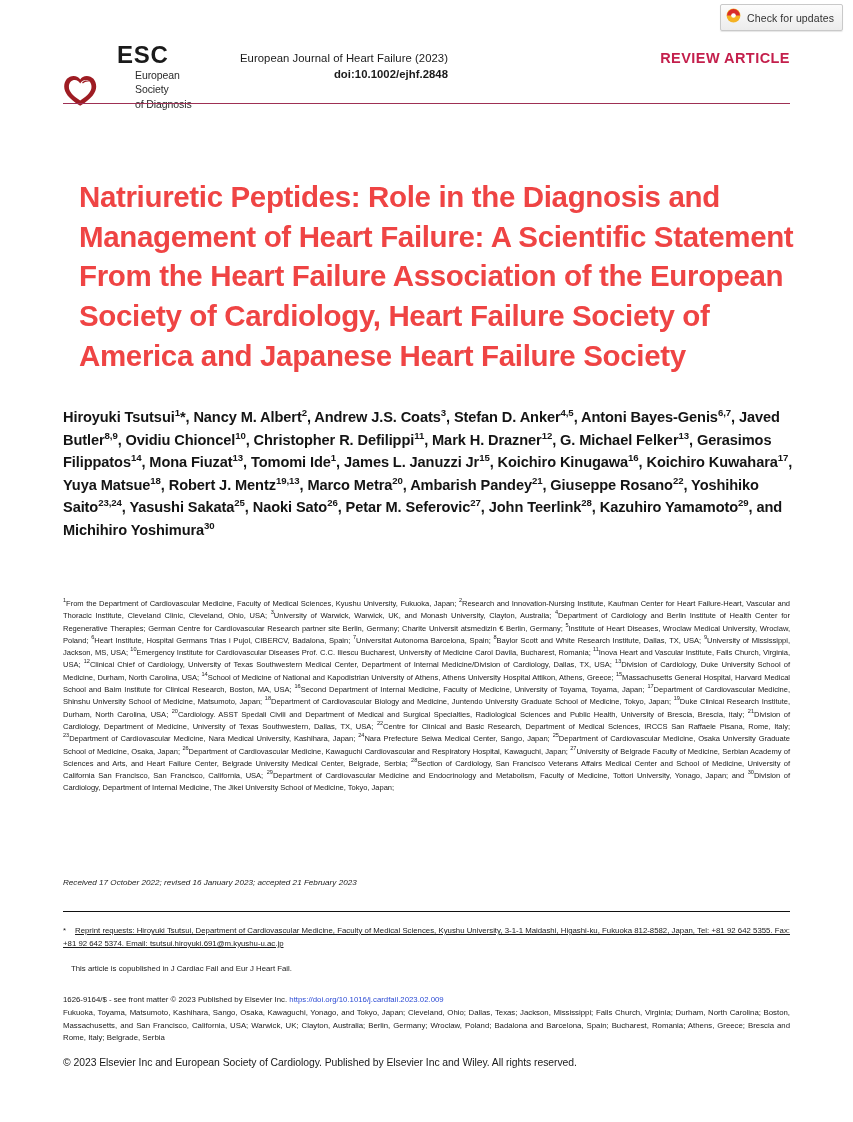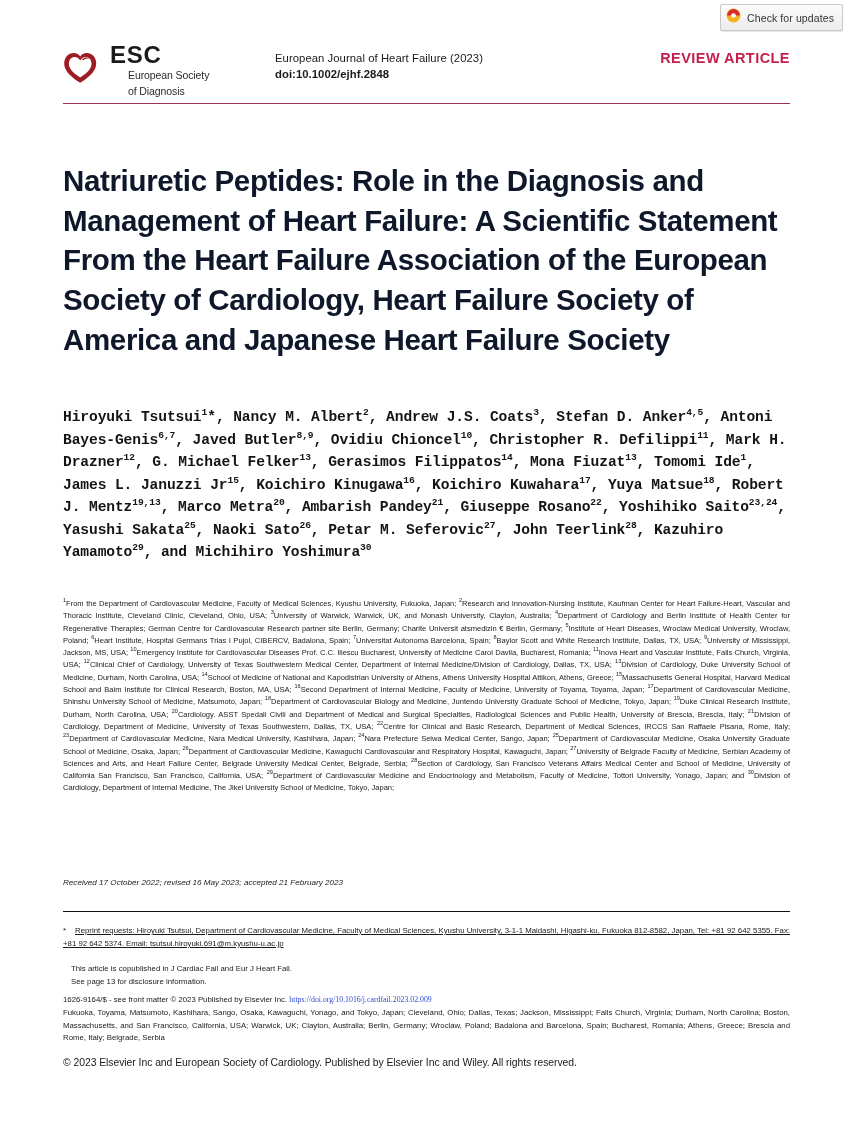--- a/index.html
+++ b/index.html
@@ -49,22 +49,22 @@
   .header {
     position: absolute;
     left: 63px;
     top: 42px;
     width: 727px;
     display: flex;
     align-items: flex-start;
   }
   .logo-block {
     display: flex;
-    align-items: center;
-    gap: 13px;
+    align-items: flex-end;
+    gap: 20px;
     width: 150px;
     flex: none;
   }
   .logo-mark { margin-top: 1px; flex:none; }
   .logo-text { line-height: 1.0; }
   .logo-esc {
     font-size: 24px;
     font-weight: 700;
     letter-spacing: 0.8px;
     color: #1a1a1a;
@@ -74,32 +74,32 @@
   .logo-sub {
     font-size: 10.5px;
     color: #2b2b2b;
     display: block;
     line-height: 1.27;
     margin-top: 2px;
     letter-spacing: -0.1px;
     padding-left: 18px;
   }
   .journal-block {
-    margin-left: 62px;
+    margin-left: 27px;
     padding-top: 8px;
     flex: none;
   }
   .journal-line {
     font-size: 11.3px;
     color: #1a1a1a;
     line-height: 1.46;
     letter-spacing: 0.05px;
     display: block;
   }
-  .journal-line.bold { font-weight: 700; }
+  .journal-line.bold { font-weight: 700; text-align: right; }
   .article-type {
     margin-left: auto;
     padding-top: 8px;
     font-size: 14.5px;
     font-weight: 700;
     color: #c41f4c;
     letter-spacing: 0.45px;
     white-space: nowrap;
     text-align: right;
   }
@@ -114,38 +114,37 @@
   }
 
   
   .title {
     position: absolute;
     left: 63px;
     top: 161px;
     width: 730px;
     font-size: 29.5px;
     font-weight: 700;
-    color: #0f172a;
+    color: #ef4444;
     line-height: 1.345;
     letter-spacing: -0.35px;
-    margin: 0;
+    margin: 16px;
   }
 
   
   .authors {
     position: absolute;
     left: 63px;
     top: 406px;
     width: 735px;
     font-size: 14.6px;
     font-weight: 700;
     color: #141414;
     line-height: 1.545;
     letter-spacing: -0.1px;
-    font-family: Liberation Mono, monospace;
   }
   .authors sup {
     font-size: 0.66em;
     font-weight: 700;
     vertical-align: super;
     line-height: 0;
   }
 
   
   .affiliations {
@@ -208,21 +207,20 @@
     width: 727px;
     font-size: 7.8px;
     line-height: 1.62;
     color: #1a1a1a;
     margin-left: 8px;
   }
   .footnote-block .ln { display: block; }
   .doi-link {
     color: #2c4bd4;
     text-decoration: none;
-    font-family: Liberation Serif, serif;
   }
   .frontmatter {
     position: absolute;
     left: 63px;
     top: 994px;
     width: 727px;
     font-size: 7.8px;
     line-height: 1.62;
     color: #1a1a1a;
   }
@@ -289,29 +287,28 @@
   </div>
 
   <div class="rule-crimson"></div>
 
   <h1 class="title">Natriuretic Peptides: Role in the Diagnosis and Management of Heart Failure: A Scientific Statement From the Heart Failure Association of the European Society of Cardiology, Heart Failure Society of America and Japanese Heart Failure Society</h1>
 
   <div class="authors">Hiroyuki Tsutsui<sup>1</sup>*, Nancy M. Albert<sup>2</sup>, Andrew J.S. Coats<sup>3</sup>, Stefan D. Anker<sup>4,5</sup>, Antoni Bayes-Genis<sup>6,7</sup>, Javed Butler<sup>8,9</sup>, Ovidiu Chioncel<sup>10</sup>, Christopher R. Defilippi<sup>11</sup>, Mark H. Drazner<sup>12</sup>, G. Michael Felker<sup>13</sup>, Gerasimos Filippatos<sup>14</sup>, Mona Fiuzat<sup>13</sup>, Tomomi Ide<sup>1</sup>, James L. Januzzi Jr<sup>15</sup>, Koichiro Kinugawa<sup>16</sup>, Koichiro Kuwahara<sup>17</sup>, Yuya Matsue<sup>18</sup>, Robert J. Mentz<sup>19,13</sup>, Marco Metra<sup>20</sup>, Ambarish Pandey<sup>21</sup>, Giuseppe Rosano<sup>22</sup>, Yoshihiko Saito<sup>23,24</sup>, Yasushi Sakata<sup>25</sup>, Naoki Sato<sup>26</sup>, Petar M. Seferovic<sup>27</sup>, John Teerlink<sup>28</sup>, Kazuhiro Yamamoto<sup>29</sup>, and Michihiro Yoshimura<sup>30</sup></div>
 
   <div class="affiliations"><sup>1</sup>From the Department of Cardiovascular Medicine, Faculty of Medical Sciences, Kyushu University, Fukuoka, Japan; <sup>2</sup>Research and Innovation-Nursing Institute, Kaufman Center for Heart Failure-Heart, Vascular and Thoracic Institute, Cleveland Clinic, Cleveland, Ohio, USA; <sup>3</sup>University of Warwick, Warwick, UK, and Monash University, Clayton, Australia; <sup>4</sup>Department of Cardiology and Berlin Institute of Health Center for Regenerative Therapies; German Centre for Cardiovascular Research partner site Berlin, Germany; Charite Universit atsmedizin € Berlin, Germany; <sup>5</sup>Institute of Heart Diseases, Wroclaw Medical University, Wroclaw, Poland; <sup>6</sup>Heart Institute, Hospital Germans Trias i Pujol, CIBERCV, Badalona, Spain; <sup>7</sup>Universitat Autonoma Barcelona, Spain; <sup>8</sup>Baylor Scott and White Research Institute, Dallas, TX, USA; <sup>9</sup>University of Mississippi, Jackson, MS, USA; <sup>10</sup>Emergency Institute for Cardiovascular Diseases Prof. C.C. Iliescu Bucharest, University of Medicine Carol Davila, Bucharest, Romania; <sup>11</sup>Inova Heart and Vascular Institute, Falls Church, Virginia, USA; <sup>12</sup>Clinical Chief of Cardiology, University of Texas Southwestern Medical Center, Department of Internal Medicine/Division of Cardiology, Dallas, TX, USA; <sup>13</sup>Division of Cardiology, Duke University School of Medicine, Durham, North Carolina, USA; <sup>14</sup>School of Medicine of National and Kapodistrian University of Athens, Athens University Hospital Attikon, Athens, Greece; <sup>15</sup>Massachusetts General Hospital, Harvard Medical School and Baim Institute for Clinical Research, Boston, MA, USA; <sup>16</sup>Second Department of Internal Medicine, Faculty of Medicine, University of Toyama, Toyama, Japan; <sup>17</sup>Department of Cardiovascular Medicine, Shinshu University School of Medicine, Matsumoto, Japan; <sup>18</sup>Department of Cardiovascular Biology and Medicine, Juntendo University Graduate School of Medicine, Tokyo, Japan; <sup>19</sup>Duke Clinical Research Institute, Durham, North Carolina, USA; <sup>20</sup>Cardiology. ASST Spedali Civili and Department of Medical and Surgical Specialties, Radiological Sciences and Public Health, University of Brescia, Brescia, Italy; <sup>21</sup>Division of Cardiology, Department of Medicine, University of Texas Southwestern, Dallas, TX, USA; <sup>22</sup>Centre for Clinical and Basic Research, Department of Medical Sciences, IRCCS San Raffaele Pisana, Rome, Italy; <sup>23</sup>Department of Cardiovascular Medicine, Nara Medical University, Kashihara, Japan; <sup>24</sup>Nara Prefecture Seiwa Medical Center, Sango, Japan; <sup>25</sup>Department of Cardiovascular Medicine, Osaka University Graduate School of Medicine, Osaka, Japan; <sup>26</sup>Department of Cardiovascular Medicine, Kawaguchi Cardiovascular and Respiratory Hospital, Kawaguchi, Japan; <sup>27</sup>University of Belgrade Faculty of Medicine, Serbian Academy of Sciences and Arts, and Heart Failure Center, Belgrade University Medical Center, Belgrade, Serbia; <sup>28</sup>Section of Cardiology, San Francisco Veterans Affairs Medical Center and School of Medicine, University of California San Francisco, San Francisco, California, USA; <sup>29</sup>Department of Cardiovascular Medicine and Endocrinology and Metabolism, Faculty of Medicine, Tottori University, Yonago, Japan; and <sup>30</sup>Division of Cardiology, Department of Internal Medicine, The Jikei University School of Medicine, Tokyo, Japan;</div>
 
-  <div class="received">Received 17 October 2022; revised 16 May 2023; accepted 21 February 2023</div>
+  <div class="received">Received 17 October 2022; revised 16 January 2023; accepted 21 February 2023</div>
 
   <div class="rule-black"></div>
 
   <div class="footnote-reprint"><span class="star">*</span><span>Reprint requests: Hiroyuki Tsutsui, Department of Cardiovascular Medicine, Faculty of Medical Sciences, Kyushu University, 3-1-1 Maidashi, Higashi-ku, Fukuoka 812-8582, Japan, Tel: +81 92 642 5355. Fax: +81 92 642 5374. Email: tsutsui.hiroyuki.691@m.kyushu-u.ac.jp</span></div>
 
   <div class="footnote-block">
     <span class="ln">This article is copublished in J Cardiac Fail and Eur J Heart Fail.</span>
-    <span class="ln">See page 13 for disclosure information.</span>
   </div>
 
   <div class="frontmatter"><span>1626-9164/$ - see front matter © 2023 Published by Elsevier Inc.</span> <a class="doi-link" href="#">https://doi.org/10.1016/j.cardfail.2023.02.009</a></div>
 
   <div class="cities">Fukuoka, Toyama, Matsumoto, Kashihara, Sango, Osaka, Kawaguchi, Yonago, and Tokyo, Japan; Cleveland, Ohio; Dallas, Texas; Jackson, Mississippi; Falls Church, Virginia; Durham, North Carolina; Boston, Massachusetts, and San Francisco, California, USA; Warwick, UK; Clayton, Australia; Berlin, Germany; Wroclaw, Poland; Badalona and Barcelona, Spain; Bucharest, Romania; Athens, Greece; Brescia and Rome, Italy; Belgrade, Serbia</div>
 
   <div class="copyright">© 2023 Elsevier Inc and European Society of Cardiology. Published by Elsevier Inc and Wiley. All rights reserved.</div>
 
 </div>
 

